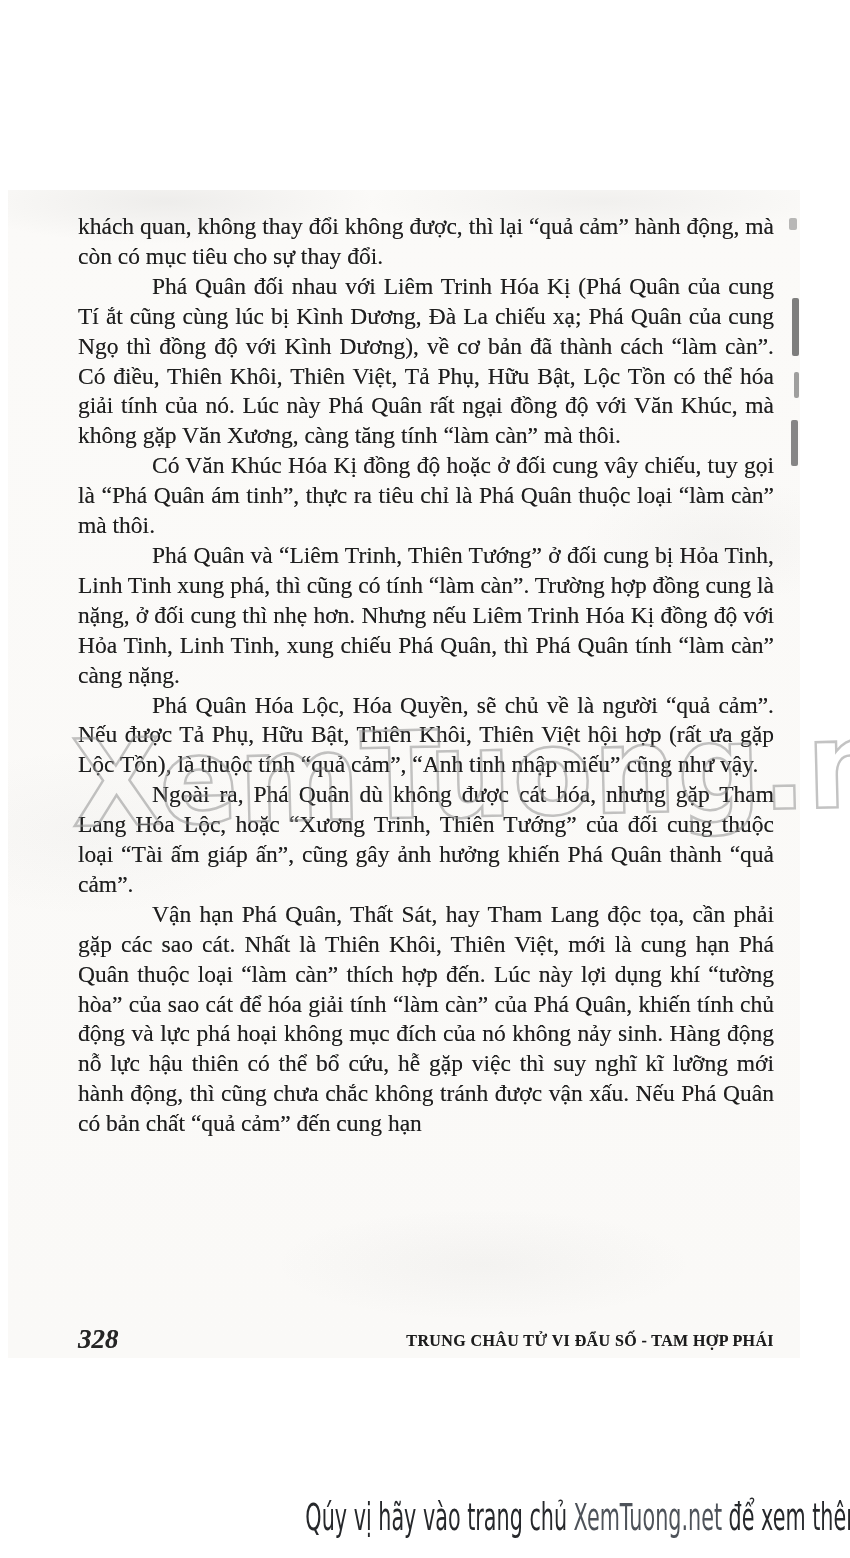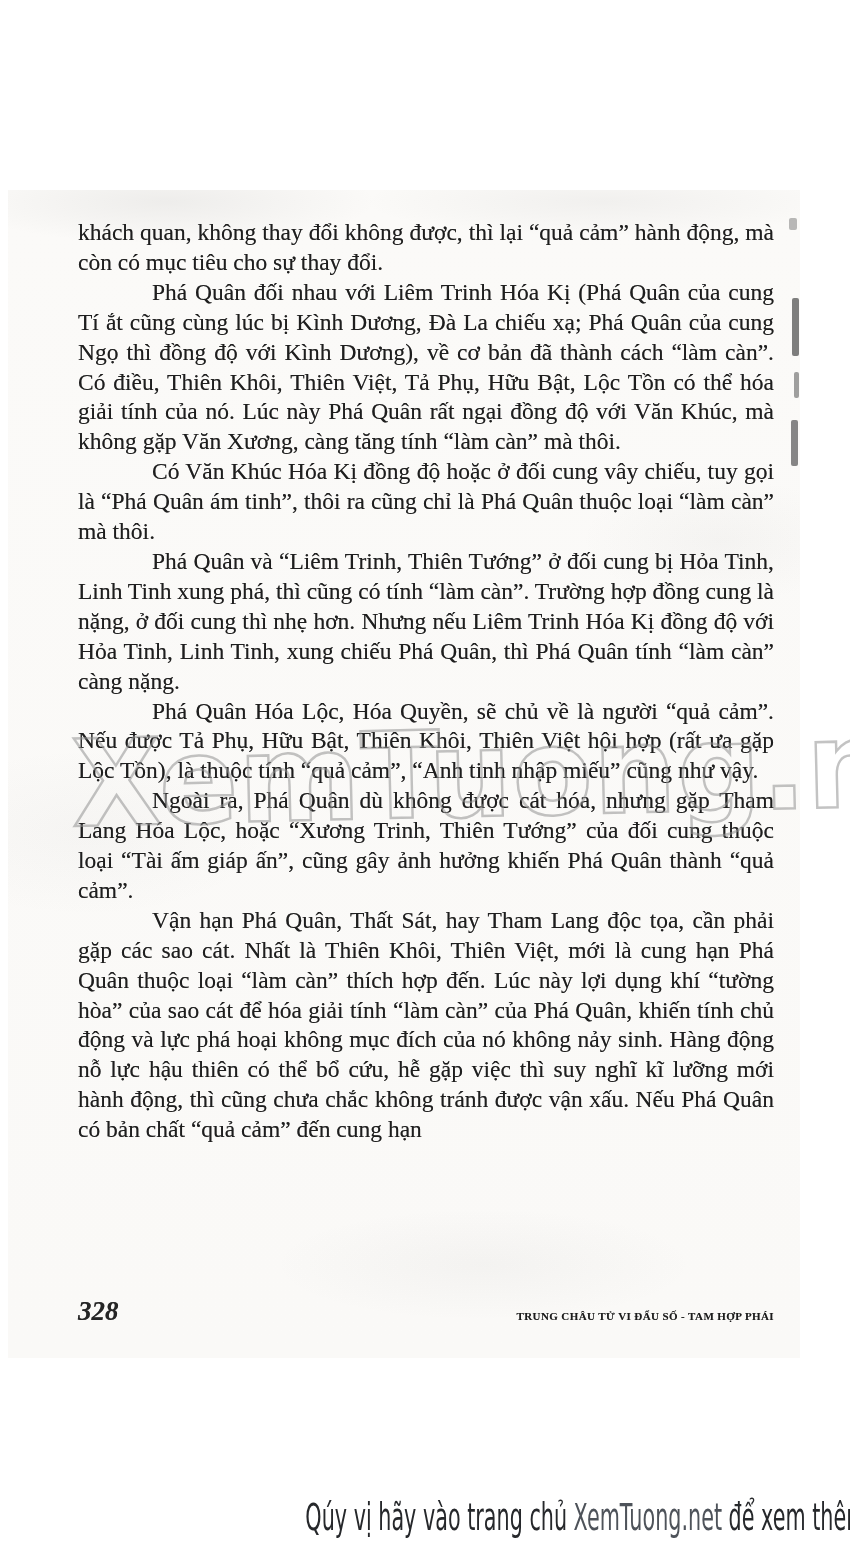--- a/index.html
+++ b/index.html
@@ -20,21 +20,21 @@
       linear-gradient(#fbfaf8,#faf9f7);
   }
   
   .artifact{position:absolute;background:#555;border-radius:2px;filter:blur(0.6px);}
   .a1{left:792px;top:298px;width:7px;height:58px;opacity:.75;}
   .a2{left:794px;top:372px;width:5px;height:26px;opacity:.55;}
   .a3{left:791px;top:420px;width:7px;height:46px;opacity:.7;}
   .a4{left:789px;top:218px;width:8px;height:12px;opacity:.4;}
 
   .content{
-    position:absolute;left:78px;top:218px;width:696px;
+    position:absolute;left:78px;top:212px;width:696px;
     font-size:23.5px;line-height:29.9px;text-align:justify;
     color:#1e1e1e;
     text-shadow:0 0 .4px rgba(40,40,40,.55);
   }
   .content p{margin:0;text-indent:74px;}
   .content p.cont{text-indent:0;}
 
   .watermark{
     position:absolute;left:60px;top:706px;width:752px;
     text-align:center;white-space:nowrap;pointer-events:none;
@@ -46,23 +46,24 @@
     transform-origin:center;
   }
 
   .footer-row{
     position:absolute;left:78px;top:1296px;width:696px;
     display:flex;justify-content:space-between;align-items:flex-end;
   }
   .page-num{
     font-style:italic;font-weight:bold;font-size:27px;color:#252525;
     text-shadow:0 0 .4px rgba(40,40,40,.5);
+    margin-top:28px;
   }
   .running-footer{
-    font-weight:bold;font-size:11px;letter-spacing:.4px;color:#1c1c1c;
+    font-weight:bold;font-size:16px;letter-spacing:.4px;color:#1c1c1c;
     padding-bottom:5px;
     text-shadow:0 0 .4px rgba(40,40,40,.5);
   }
 
   .banner{position:absolute;top:1496px;left:0;width:850px;display:flex;justify-content:flex-start;}
   .banner-inner{
     white-space:nowrap;
     font-family:"DejaVu Sans", sans-serif;font-size:37px;font-weight:400;
     color:#26282b;
     transform:scaleX(0.56);transform-origin:50% 50%;
@@ -75,21 +76,21 @@
 <div class="scan-area"></div>
 
 <div class="artifact a1"></div>
 <div class="artifact a2"></div>
 <div class="artifact a3"></div>
 <div class="artifact a4"></div>
 
 <div class="content">
   <p class="cont">khách quan, không thay đổi không được, thì lại “quả cảm” hành động, mà còn có mục tiêu cho sự thay đổi.</p>
   <p>Phá Quân đối nhau với Liêm Trinh Hóa Kị (Phá Quân của cung Tí ắt cũng cùng lúc bị Kình Dương, Đà La chiếu xạ; Phá Quân của cung Ngọ thì đồng độ với Kình Dương), về cơ bản đã thành cách “làm càn”. Có điều, Thiên Khôi, Thiên Việt, Tả Phụ, Hữu Bật, Lộc Tồn có thể hóa giải tính của nó. Lúc này Phá Quân rất ngại đồng độ với Văn Khúc, mà không gặp Văn Xương, càng tăng tính “làm càn” mà thôi.</p>
-  <p>Có Văn Khúc Hóa Kị đồng độ hoặc ở đối cung vây chiếu, tuy gọi là “Phá Quân ám tinh”, thôi ra cũng chỉ là Phá Quân thuộc loại “làm càn” mà thôi.</p>
+  <p>Có Văn Khúc Hóa Kị đồng độ hoặc ở đối cung vây chiếu, tuy gọi là “Phá Quân ám tinh”, thực ra tiêu chỉ là Phá Quân thuộc loại “làm càn” mà thôi.</p>
   <p>Phá Quân và “Liêm Trinh, Thiên Tướng” ở đối cung bị Hỏa Tinh, Linh Tinh xung phá, thì cũng có tính “làm càn”. Trường hợp đồng cung là nặng, ở đối cung thì nhẹ hơn. Nhưng nếu Liêm Trinh Hóa Kị đồng độ với Hỏa Tinh, Linh Tinh, xung chiếu Phá Quân, thì Phá Quân tính “làm càn” càng nặng.</p>
   <p>Phá Quân Hóa Lộc, Hóa Quyền, sẽ chủ về là người “quả cảm”. Nếu được Tả Phụ, Hữu Bật, Thiên Khôi, Thiên Việt hội hợp (rất ưa gặp Lộc Tồn), là thuộc tính “quả cảm”, “Anh tinh nhập miếu” cũng như vậy.</p>
   <p>Ngoài ra, Phá Quân dù không được cát hóa, nhưng gặp Tham Lang Hóa Lộc, hoặc “Xương Trinh, Thiên Tướng” của đối cung thuộc loại “Tài ấm giáp ấn”, cũng gây ảnh hưởng khiến Phá Quân thành “quả cảm”.</p>
   <p>Vận hạn Phá Quân, Thất Sát, hay Tham Lang độc tọa, cần phải gặp các sao cát. Nhất là Thiên Khôi, Thiên Việt, mới là cung hạn Phá Quân thuộc loại “làm càn” thích hợp đến. Lúc này lợi dụng khí “tường hòa” của sao cát để hóa giải tính “làm càn” của Phá Quân, khiến tính chủ động và lực phá hoại không mục đích của nó không nảy sinh. Hàng động nỗ lực hậu thiên có thể bổ cứu, hễ gặp việc thì suy nghĩ kĩ lưỡng mới hành động, thì cũng chưa chắc không tránh được vận xấu. Nếu Phá Quân có bản chất “quả cảm” đến cung hạn</p>
 </div>
 
 <div class="watermark">XemTuong.net</div>
 
 <div class="footer-row">
   <span class="page-num">328</span>

